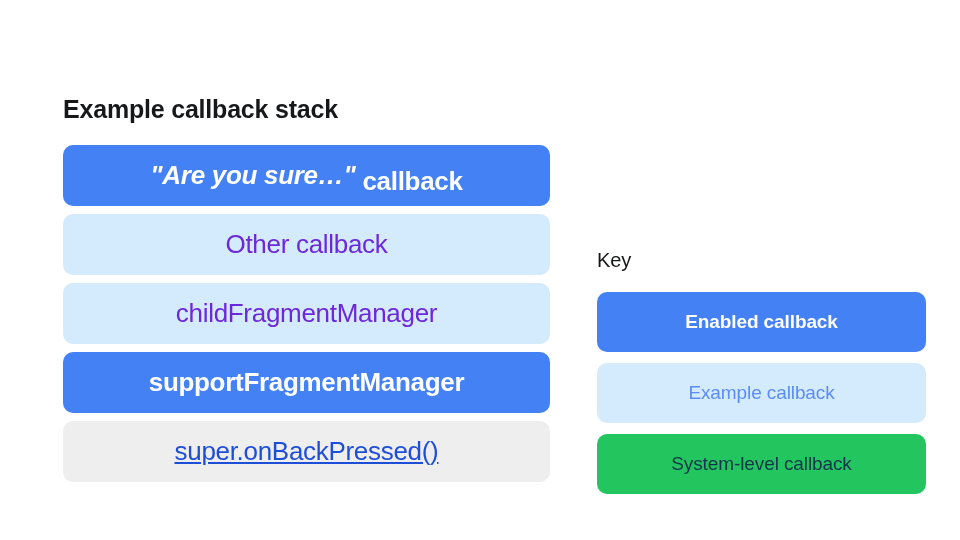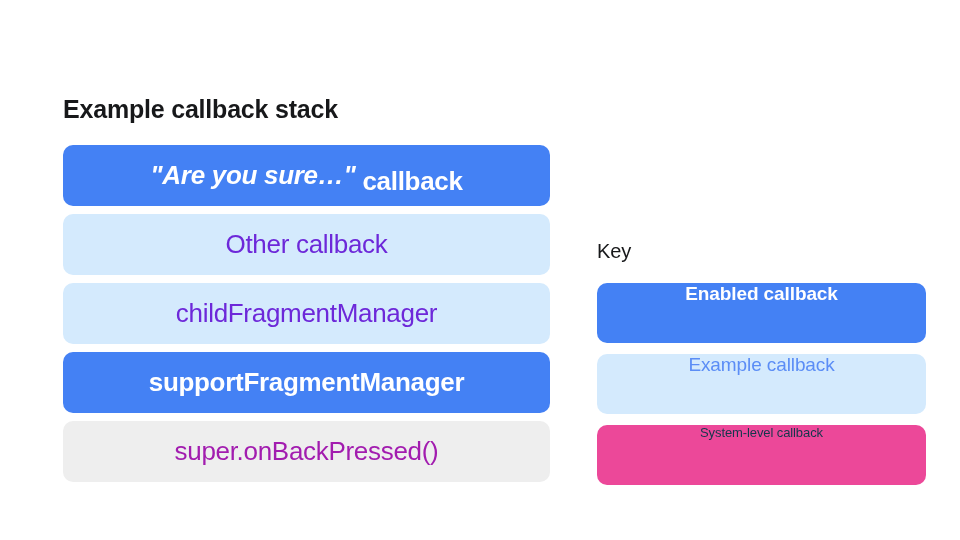--- a/index.html
+++ b/index.html
@@ -67,24 +67,25 @@
   }
   .bar.disabled {
     background: #d4eafd;
     color: #6d28d9;
     font-weight: 400;
     font-size: 26px;
     letter-spacing: -0.3px;
   }
   .bar.system {
     background: #eeeeee;
-    color: #a21caf;
+    color: #1d4ed8;
     font-weight: 400;
     font-size: 26px;
     letter-spacing: -0.3px;
+    text-decoration: underline;
   }
 
   .bar .quoted {
     font-style: italic;
     font-weight: 700;
   }
   .bar .quoted + .rest {
     margin-left: 7px;
     margin-top: 11px;
   }
@@ -95,58 +96,59 @@
     left: 597px;
     top: 234px;
     width: 329px;
   }
 
   .key-title {
     font-size: 20px;
     font-weight: 400;
     color: #17181a;
     line-height: 26px;
-    margin: 4px 0 19px 0;
+    margin: 13px 0 19px 0;
     letter-spacing: -0.1px;
   }
 
   .key-list {
     display: flex;
     flex-direction: column;
     gap: 11px;
   }
 
   .key-row {
     height: 60px;
     border-radius: 10px;
     display: flex;
+    align-items: center;
     justify-content: center;
     box-sizing: border-box;
     padding: 0 12px;
     white-space: nowrap;
   }
   .key-row.enabled {
     background: #4481f4;
     color: #ffffff;
     font-weight: 700;
     font-size: 19px;
     letter-spacing: -0.1px;
   }
   .key-row.disabled {
     background: #d4eafd;
     color: #5b8df6;
     font-weight: 400;
     font-size: 19px;
     letter-spacing: -0.1px;
   }
   .key-row.system {
-    background: #ec4899;
+    background: #22c55e;
     color: #14364c;
     font-weight: 400;
-    font-size: 13px;
+    font-size: 19px;
     letter-spacing: -0.1px;
   }
 </style>
 </head>
 <body>
 
 <div class="canvas">
 
   <div class="stack-panel">
 

